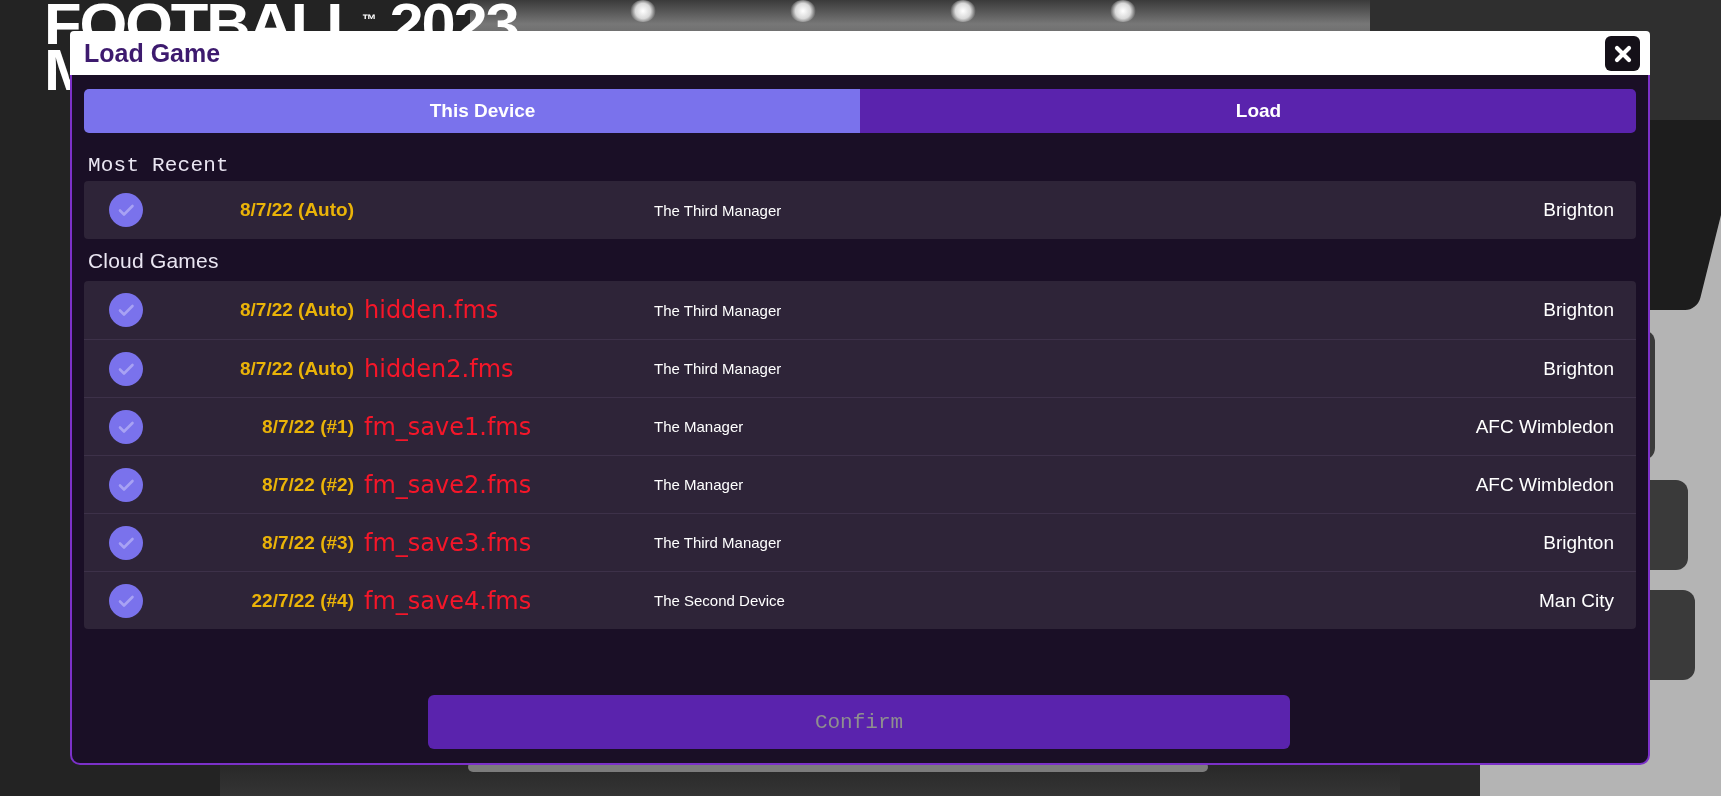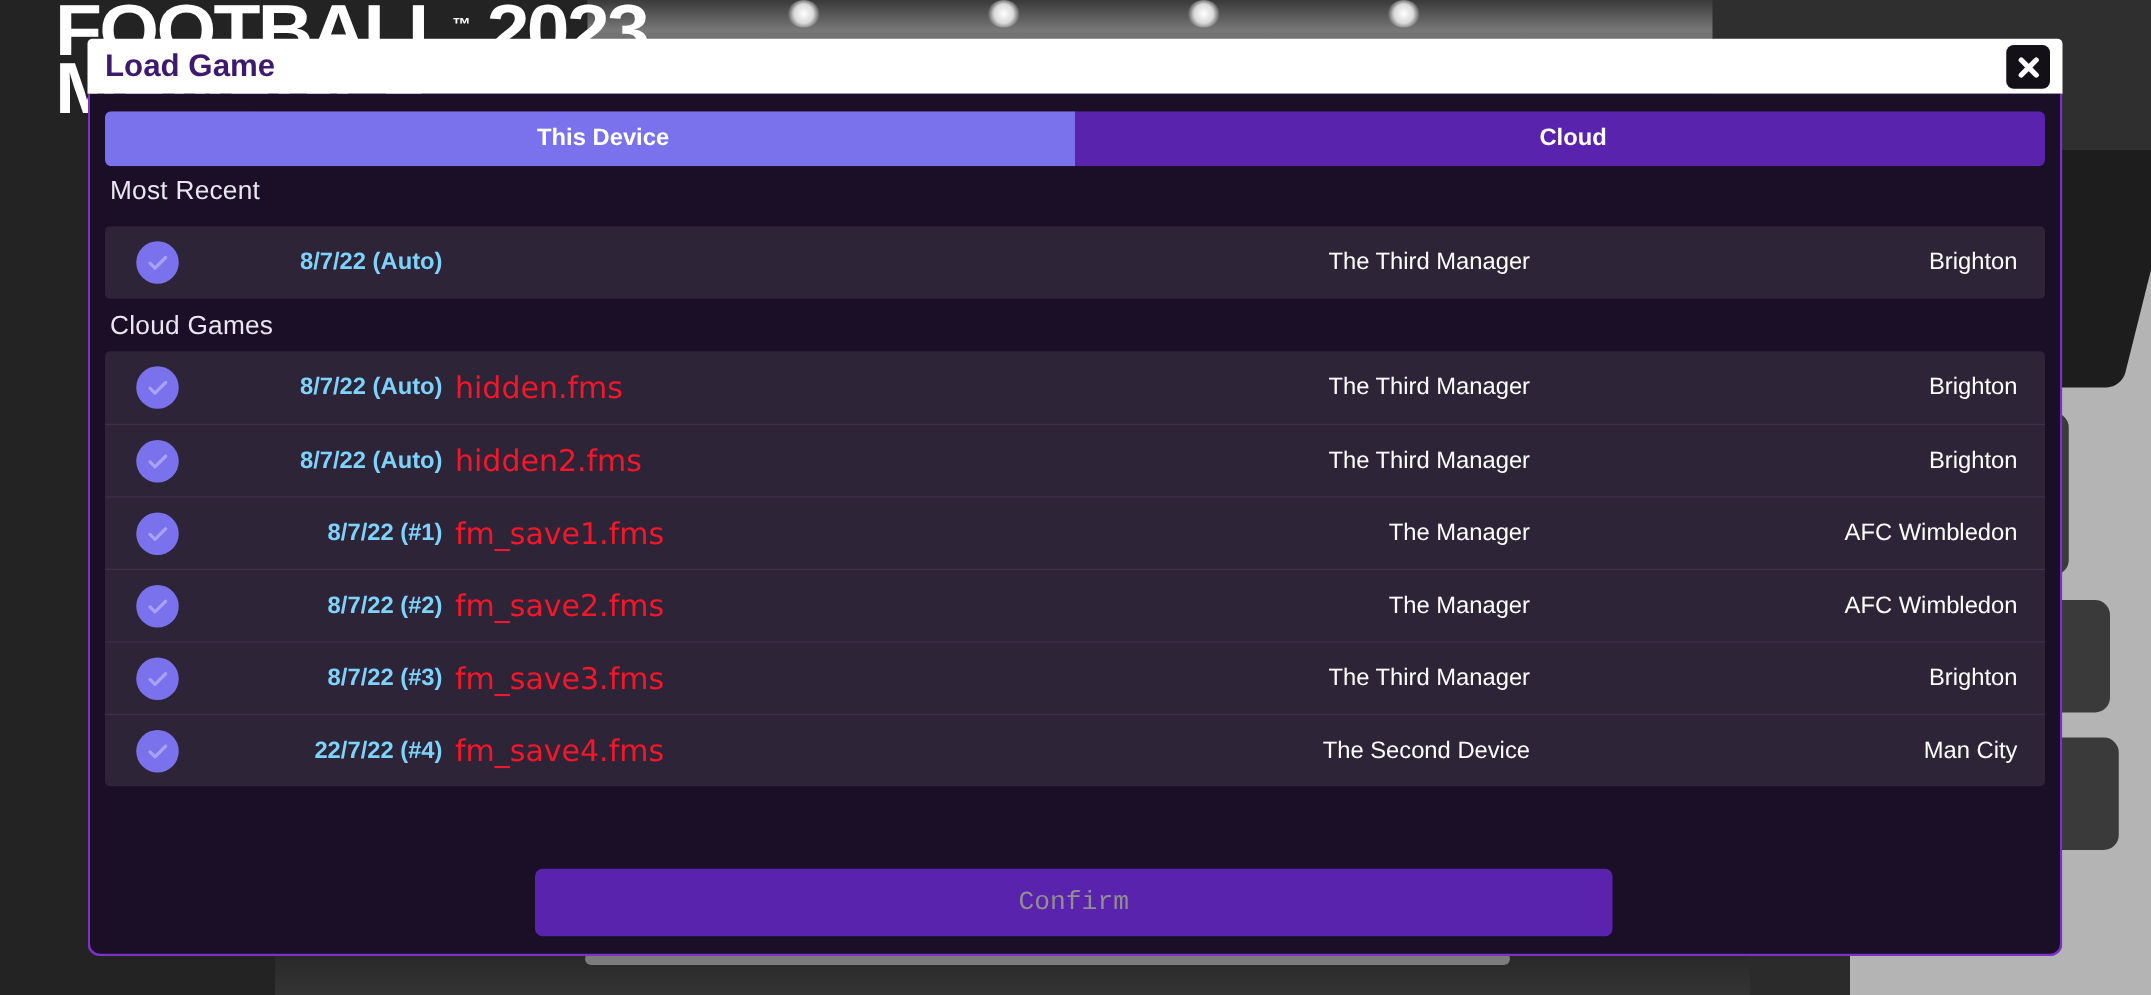--- a/index.html
+++ b/index.html
@@ -160,21 +160,21 @@
 
   
   .section-header {
     position: absolute;
     left: 16px;
     color: #eae6f2;
     font-size: 21px;
     font-weight: normal;
     letter-spacing: 0.2px;
   }
-  #hdr-most-recent { top: 66px; }
+  #hdr-most-recent { top: 79px; font-family: Liberation Mono, monospace; }
   #hdr-saved-games { top: 174px; }
 
   
   .row-list {
     position: absolute;
     left: 12px;
     width: 1552px;
     background: #2e2438;
     border-radius: 4px;
     overflow: hidden;
@@ -205,41 +205,41 @@
     align-items: center;
     justify-content: center;
   }
   .check-icon svg { display:block; }
 
   .cell-date {
     position: absolute;
     left: 80px;
     width: 190px;
     text-align: right;
-    color: #7dd3fc;
+    color: #eab308;
     font-size: 19px;
     font-weight: bold;
     white-space: nowrap;
   }
   .cell-filename {
     position: absolute;
     left: 280px;
     color: #f51629;
     font-size: 24px;
     font-weight: normal;
     white-space: nowrap;
     font-family: "DejaVu Sans", sans-serif;
   }
   .cell-manager {
     position: absolute;
     left: 570px;
     width: 570px;
-    text-align: right;
+    text-align: left;
     color: #ffffff;
-    font-size: 19px;
+    font-size: 15px;
     white-space: nowrap;
   }
   .cell-club {
     position: absolute;
     right: 22px;
     color: #ffffff;
     font-size: 19px;
     white-space: nowrap;
   }
 
@@ -290,21 +290,21 @@
       <svg width="20" height="20" viewBox="0 0 20 20" aria-hidden="true">
         <path d="M4 4 L16 16 M16 4 L4 16" stroke="#ffffff" stroke-width="4.2" stroke-linecap="round"></path>
       </svg>
     </button>
   </div>
 
   <div id="modal-body">
 
     <div id="tabs">
       <div class="tab active">This Device</div>
-      <div class="tab inactive">Cloud</div>
+      <div class="tab inactive">Load</div>
     </div>
 
     <div class="section-header" id="hdr-most-recent">Most Recent</div>
     <div class="row-list" id="list-most-recent">
         <div class="save-row">
           <span class="check-icon">
             <svg width="22" height="22" viewBox="0 0 22 22" aria-hidden="true">
               <path d="M5 11.5 L9 15.5 L17.5 7" stroke="#a8a2f4" stroke-width="2.6" fill="none" stroke-linecap="round" stroke-linejoin="round"></path>
             </svg>
           </span>

